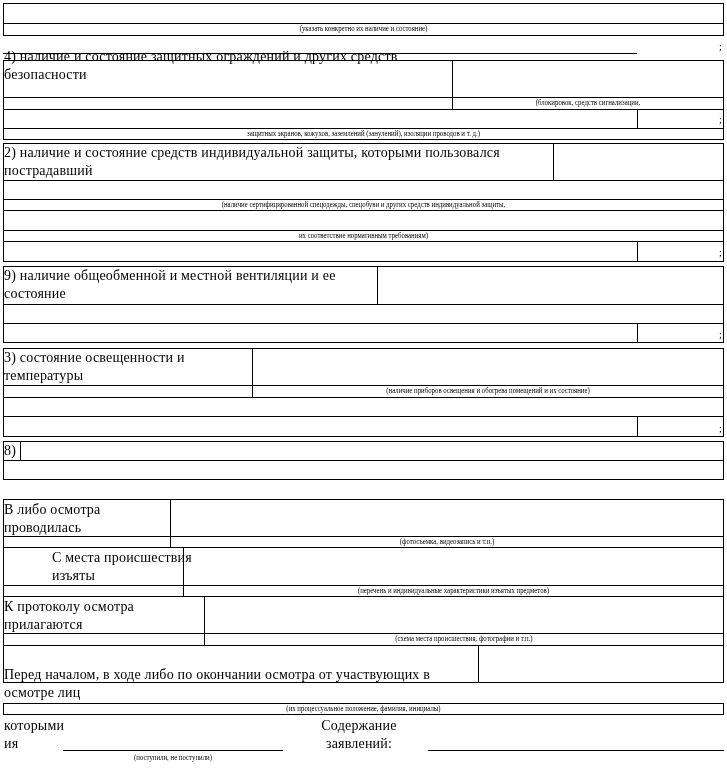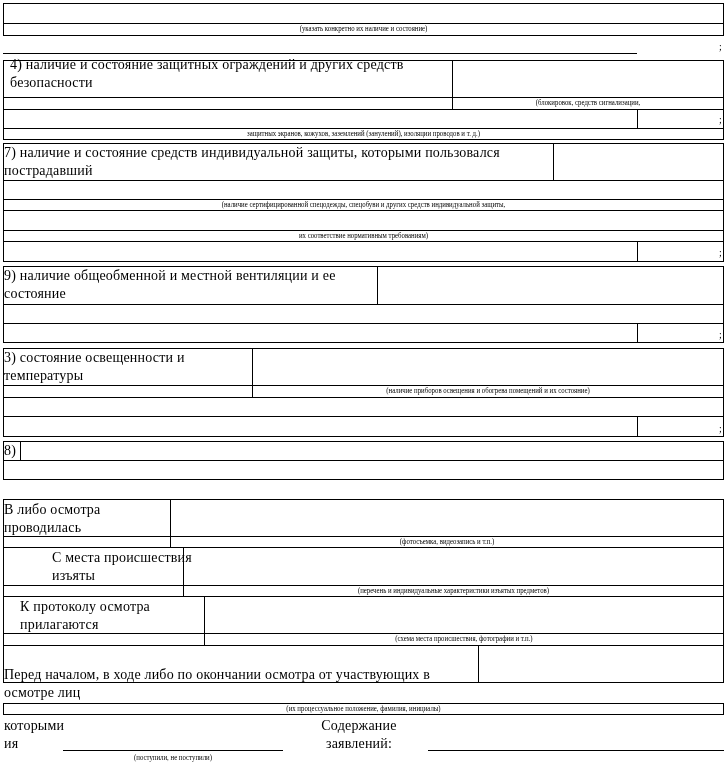--- a/index.html
+++ b/index.html
@@ -17,34 +17,34 @@
 
 <div class="b" style="left:3px;top:3px;width:721px;height:33px;"></div>
 <div class="field" style="left:4px;top:4px;width:719px;height:19px;"></div>
 <div class="h" style="left:3px;top:23px;width:721px;"></div>
 <div class="cap" style="left:3px;top:24px;width:721px;">(указать конкретно их наличие и состояние)</div>
 <div class="field" style="left:3px;top:38px;width:634px;height:15px;"></div>
 <div class="h" style="left:3px;top:53px;width:634px;"></div>
 <div class="semi" style="left:719px;top:42px;">;</div>
 
 <div class="b" style="left:3px;top:60px;width:721px;height:80px;"></div>
-<div class="lbl" style="left:4px;top:56px;width:445px;margin-left:6px;">4) наличие и состояние защитных ограждений и других средств безопасности</div>
+<div class="lbl" style="left:4px;top:48px;width:445px;">4) наличие и состояние защитных ограждений и других средств безопасности</div>
 <div class="v" style="left:452px;top:60px;height:49px;"></div>
 <div class="field" style="left:453px;top:61px;width:270px;height:36px;"></div>
 <div class="h" style="left:3px;top:97px;width:721px;"></div>
 <div class="cap" style="left:452px;top:98px;width:272px;">(блокировок, средств сигнализации,</div>
 <div class="h" style="left:3px;top:109px;width:721px;"></div>
 <div class="field" style="left:4px;top:110px;width:632px;height:18px;"></div>
 <div class="v" style="left:637px;top:109px;height:19px;"></div>
 <div class="semi" style="left:719px;top:115px;">;</div>
 <div class="h" style="left:3px;top:128px;width:721px;"></div>
 <div class="cap" style="left:3px;top:129px;width:721px;">защитных экранов, кожухов, заземлений (занулений), изоляции проводов и т. д.)</div>
 
 <div class="b" style="left:3px;top:143px;width:721px;height:119px;"></div>
-<div class="lbl" style="left:4px;top:144px;width:545px;">7) наличие и состояние средств индивидуальной защиты, которыми пользовался пострадавший</div>
+<div class="lbl" style="left:4px;top:144px;width:545px;">2) наличие и состояние средств индивидуальной защиты, которыми пользовался пострадавший</div>
 <div class="v" style="left:553px;top:143px;height:37px;"></div>
 <div class="field" style="left:554px;top:144px;width:169px;height:35px;"></div>
 <div class="h" style="left:3px;top:180px;width:721px;"></div>
 <div class="field" style="left:4px;top:181px;width:719px;height:18px;"></div>
 <div class="h" style="left:3px;top:199px;width:721px;"></div>
 <div class="cap" style="left:3px;top:200px;width:721px;">(наличие сертифицированной спецодежды, спецобуви и других средств индивидуальной защиты,</div>
 <div class="h" style="left:3px;top:210px;width:721px;"></div>
 <div class="field" style="left:4px;top:211px;width:719px;height:19px;"></div>
 <div class="h" style="left:3px;top:230px;width:721px;"></div>
 <div class="cap" style="left:3px;top:231px;width:721px;">их соответствие нормативным требованиям)</div>
@@ -93,21 +93,21 @@
 <div class="cap" style="left:170px;top:537px;width:554px;">(фотосъемка, видеозапись и т.п.)</div>
 <div class="h" style="left:3px;top:547px;width:721px;"></div>
 
 <div class="lbl" style="left:4px;top:549px;width:170px;margin-left:48px;">С места происшествия изъяты</div>
 <div class="v" style="left:183px;top:547px;height:50px;"></div>
 <div class="field" style="left:184px;top:548px;width:539px;height:36px;"></div>
 <div class="h" style="left:3px;top:585px;width:721px;"></div>
 <div class="cap" style="left:183px;top:586px;width:541px;">(перечень и индивидуальные характеристики изъятых предметов)</div>
 <div class="h" style="left:3px;top:596px;width:721px;"></div>
 
-<div class="lbl" style="left:20px;top:598px;width:190px;">К протоколу осмотра прилагаются</div>
+<div class="lbl" style="left:4px;top:598px;width:190px;">К протоколу осмотра прилагаются</div>
 <div class="v" style="left:204px;top:596px;height:50px;"></div>
 <div class="field" style="left:205px;top:597px;width:518px;height:36px;"></div>
 <div class="h" style="left:3px;top:633px;width:721px;"></div>
 <div class="cap" style="left:204px;top:634px;width:520px;">(схема места происшествия, фотографии и т.п.)</div>
 <div class="h" style="left:3px;top:645px;width:721px;"></div>
 
 <div class="lbl" style="left:4px;top:666px;width:470px;">Перед началом, в ходе либо по окончании осмотра от участвующих в осмотре лиц</div>
 <div class="v" style="left:478px;top:645px;height:38px;"></div>
 <div class="field" style="left:479px;top:646px;width:244px;height:36px;"></div>
 

